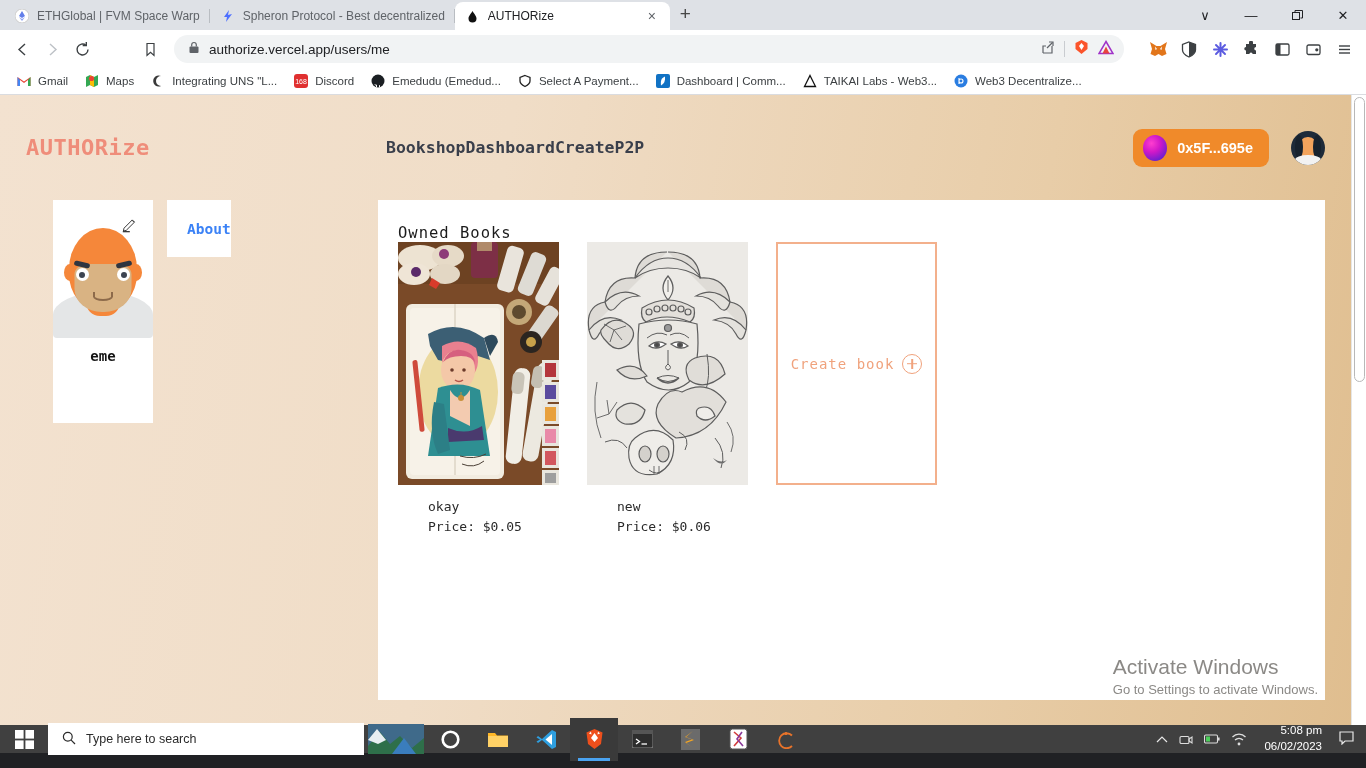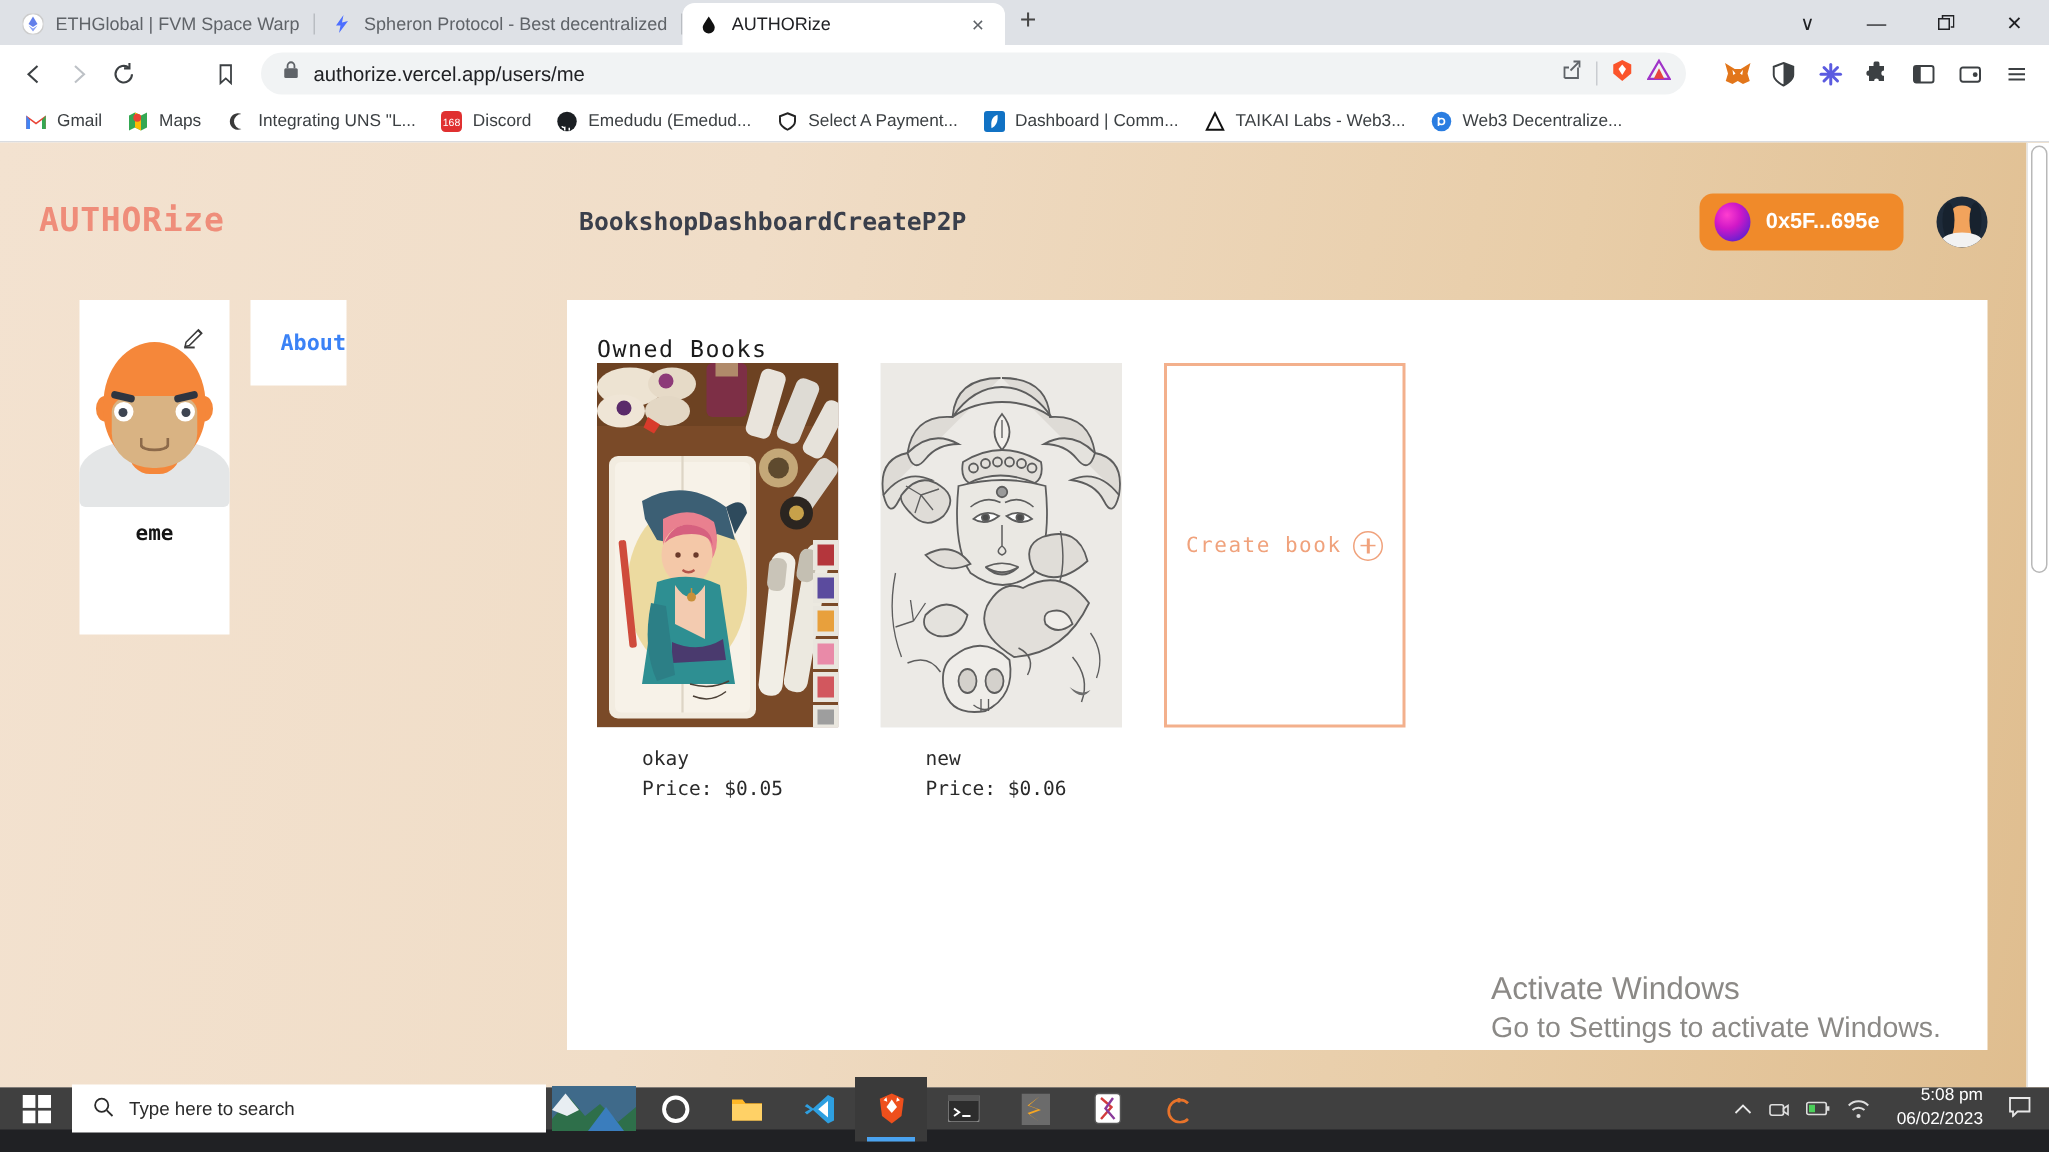--- a/index.html
+++ b/index.html
@@ -207,25 +207,25 @@
     width: 20px; height: 20px; border: 1.6px solid #f0a27c; border-radius: 50%;
     position: relative; flex: 0 0 20px;
   }
   .plusring::before, .plusring::after {
     content: ""; position: absolute; background: #f0a27c;
   }
   .plusring::before { left: 4px; right: 4px; top: 50%; height: 1.6px; transform: translateY(-50%); }
   .plusring::after { top: 4px; bottom: 4px; left: 50%; width: 1.6px; transform: translateX(-50%); }
 
   .watermark {
-    position: absolute; right: 72px; bottom: 28px; text-align: left; color: #8f8d8b;
+    position: absolute; right: 48px; bottom: 28px; text-align: left; color: #8f8d8b;
     font-family: "Liberation Sans", sans-serif; pointer-events: none;
   }
   .wm1 { font-size: 21px; color: #8b8986; }
-  .wm2 { font-size: 19px; color: #8b8986; margin-top: 3px; }
+  .wm2 { font-size: 13px; color: #8b8986; margin-top: 3px; }
 
   
   .taskbar {
     height: 28px; background: #404040; display: flex; align-items: center;
     position: relative;
   }
   .startbtn { width: 48px; height: 43px; display: flex; align-items: center; justify-content: center; }
   .searchbox {
     width: 316px; height: 32px; background: #fff; display: flex; align-items: center;
     gap: 10px; padding-left: 14px; margin-left: 0;

